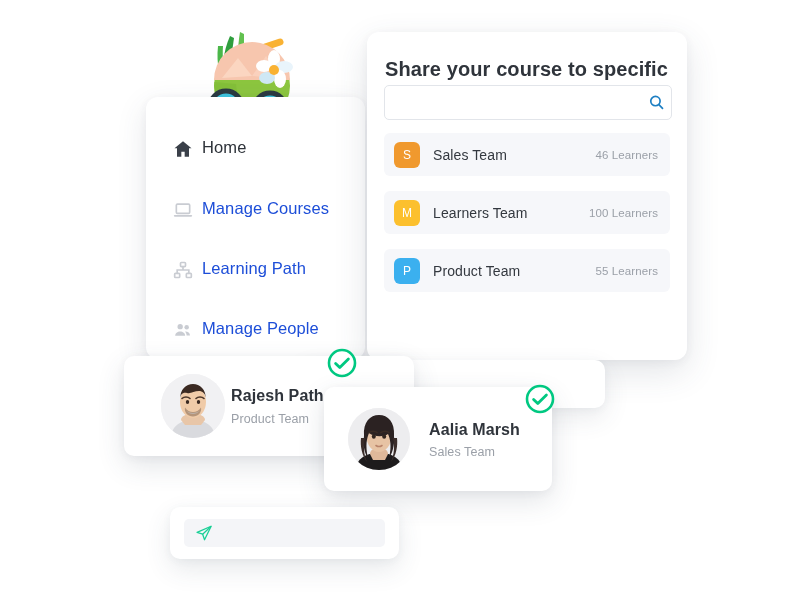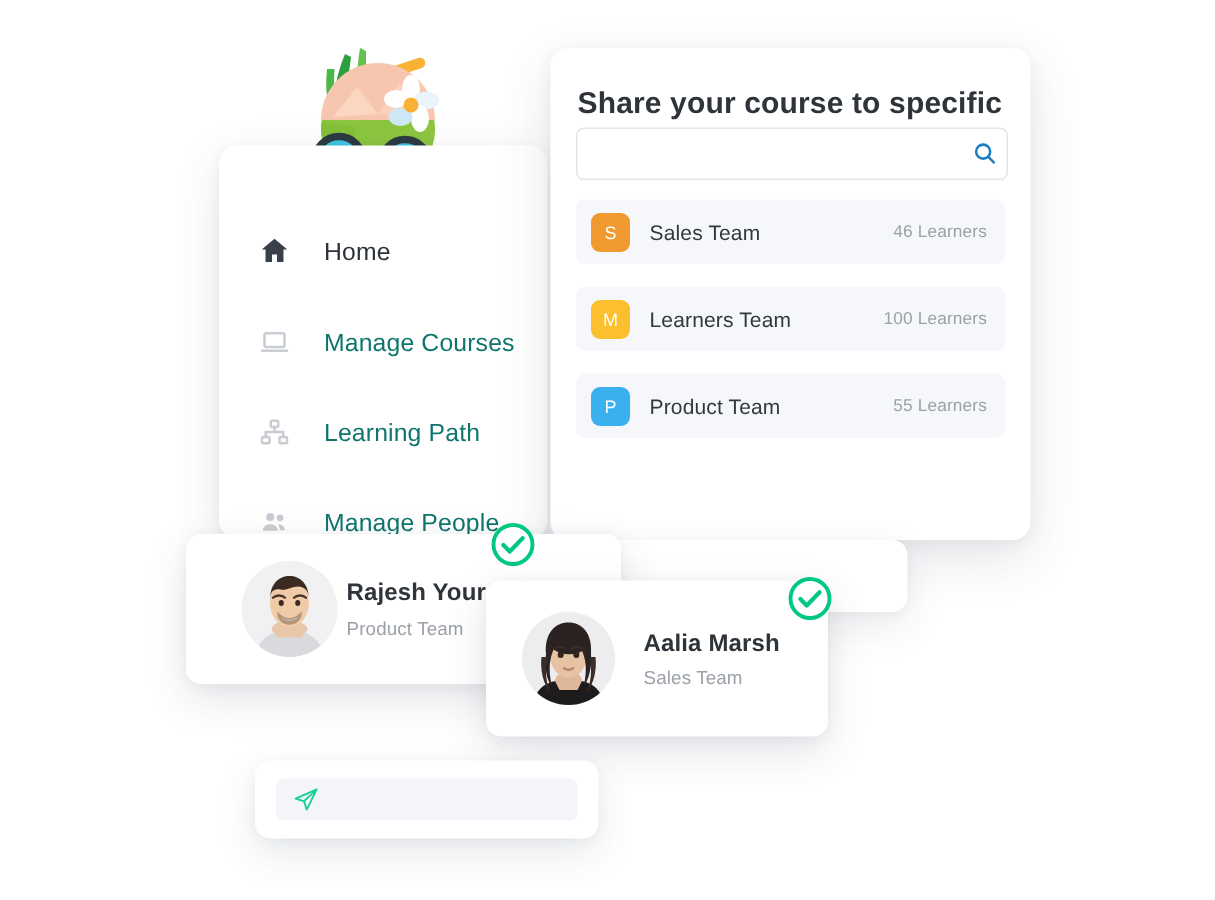--- a/index.html
+++ b/index.html
@@ -16,26 +16,26 @@
   .coconut-illustration{position:absolute;left:196px;top:12px;width:108px;height:120px;}
 
   
   .sidebar-card{
     position:absolute;left:146px;top:97px;width:219px;height:262px;
     background:#ffffff;border-radius:12px;
     box-shadow:0 10px 30px rgba(60,70,90,.13), 0 2px 8px rgba(60,70,90,.06);
   }
   .side-item{
     position:absolute;left:0;width:219px;height:40px;
-    display:flex;align-items:flex-end;gap:22px;padding-left:26px;
+    display:flex;align-items:flex-start;gap:8px;padding-left:26px;
     box-sizing:border-box;
   }
   .side-item .slabel{font-size:16.5px;letter-spacing:.1px;}
   .side-item.active .slabel{color:#2d3239;}
-  .side-item.dim .slabel{color:#0f766e;}
+  .side-item.dim .slabel{color:#1d4ed8;}
   .sicon{width:22px;height:22px;display:flex;align-items:center;justify-content:center;flex:0 0 22px;}
   .sicon svg{display:block;}
 
   
   .share-card{
     position:absolute;left:367px;top:32px;width:320px;height:328px;
     background:#ffffff;border-radius:12px;
     box-shadow:0 12px 34px rgba(60,70,90,.14), 0 2px 10px rgba(60,70,90,.06);
   }
   .share-title{
@@ -254,21 +254,21 @@
         <ellipse cx="32" cy="28" rx="13" ry="16" fill="#f0cba8"></ellipse>
         <path d="M19 26 c0-11 6-16 13-16 s13 5 13 16 c0-7-4-9-7-9 c-5 0-8 3-12 2 c-4-1-7 1-7 7z" fill="#3b2a22"></path>
         <ellipse cx="26.5" cy="28" rx="1.7" ry="2" fill="#3b2a22"></ellipse>
         <ellipse cx="37.5" cy="28" rx="1.7" ry="2" fill="#3b2a22"></ellipse>
         <path d="M21 24.5 c2-2 6-2 8 0" stroke="#4a3529" stroke-width="1.6" fill="none" stroke-linecap="round"></path>
         <path d="M35 24.5 c2-2 6-2 8 0" stroke="#4a3529" stroke-width="1.6" fill="none" stroke-linecap="round"></path>
         <path d="M26 37 c3 2.5 9 2.5 12 0 c-2 4-10 4-12 0z" fill="#ffffff"></path>
         <path d="M24 33.5 c4 6 12 6 16 0 c1 5-3 9-8 9 s-9-4-8-9z" fill="#6d5443" opacity=".45"></path>
       </svg>
     </div>
-    <div class="p-name">Rajesh Your</div>
+    <div class="p-name">Rajesh Path</div>
     <div class="p-team">Product Team</div>
   </div>
 
   <div class="check-badge" id="check-0">
     <svg width="32" height="32" viewBox="0 0 32 32">
       <circle cx="16" cy="16" r="13" fill="#ffffff" stroke="#00c881" stroke-width="2.6"></circle>
       <path d="M9.6 16.4 L13.8 20.6 L22.4 11.9" fill="none" stroke="#00c881" stroke-width="2.8" stroke-linecap="round" stroke-linejoin="round"></path>
     </svg>
   </div>
 

